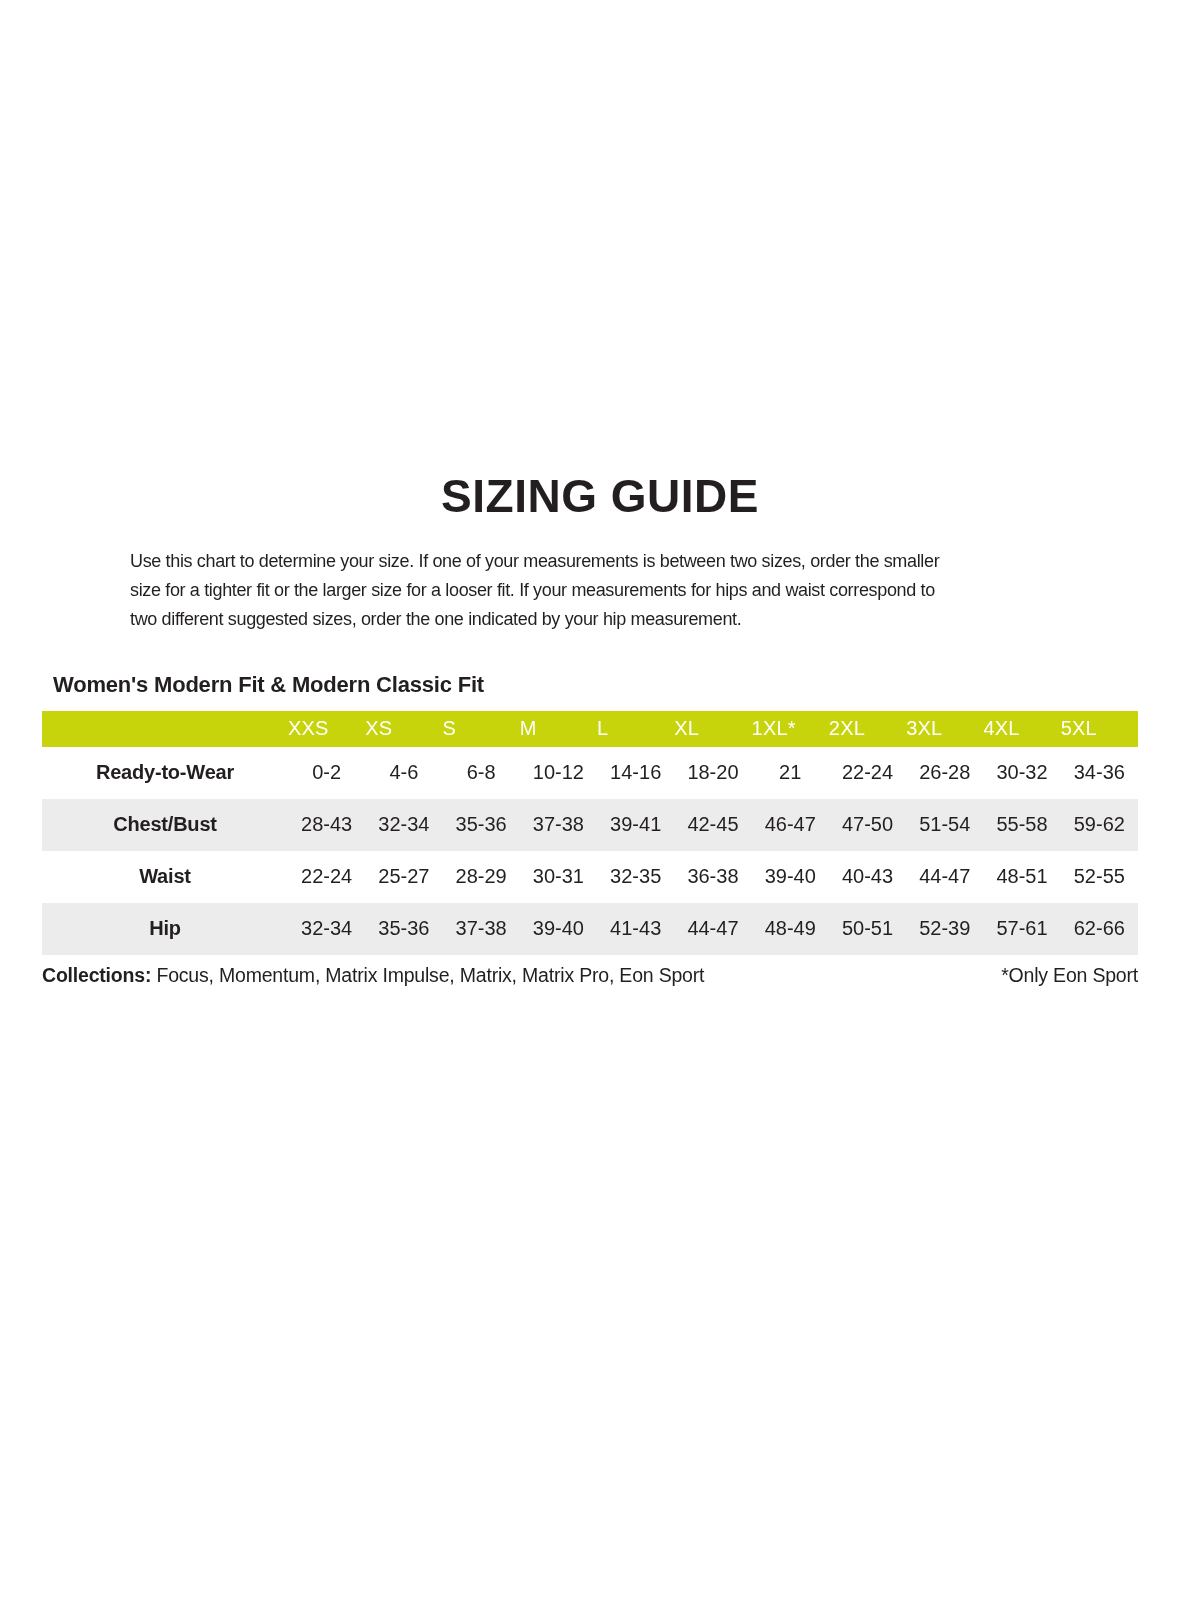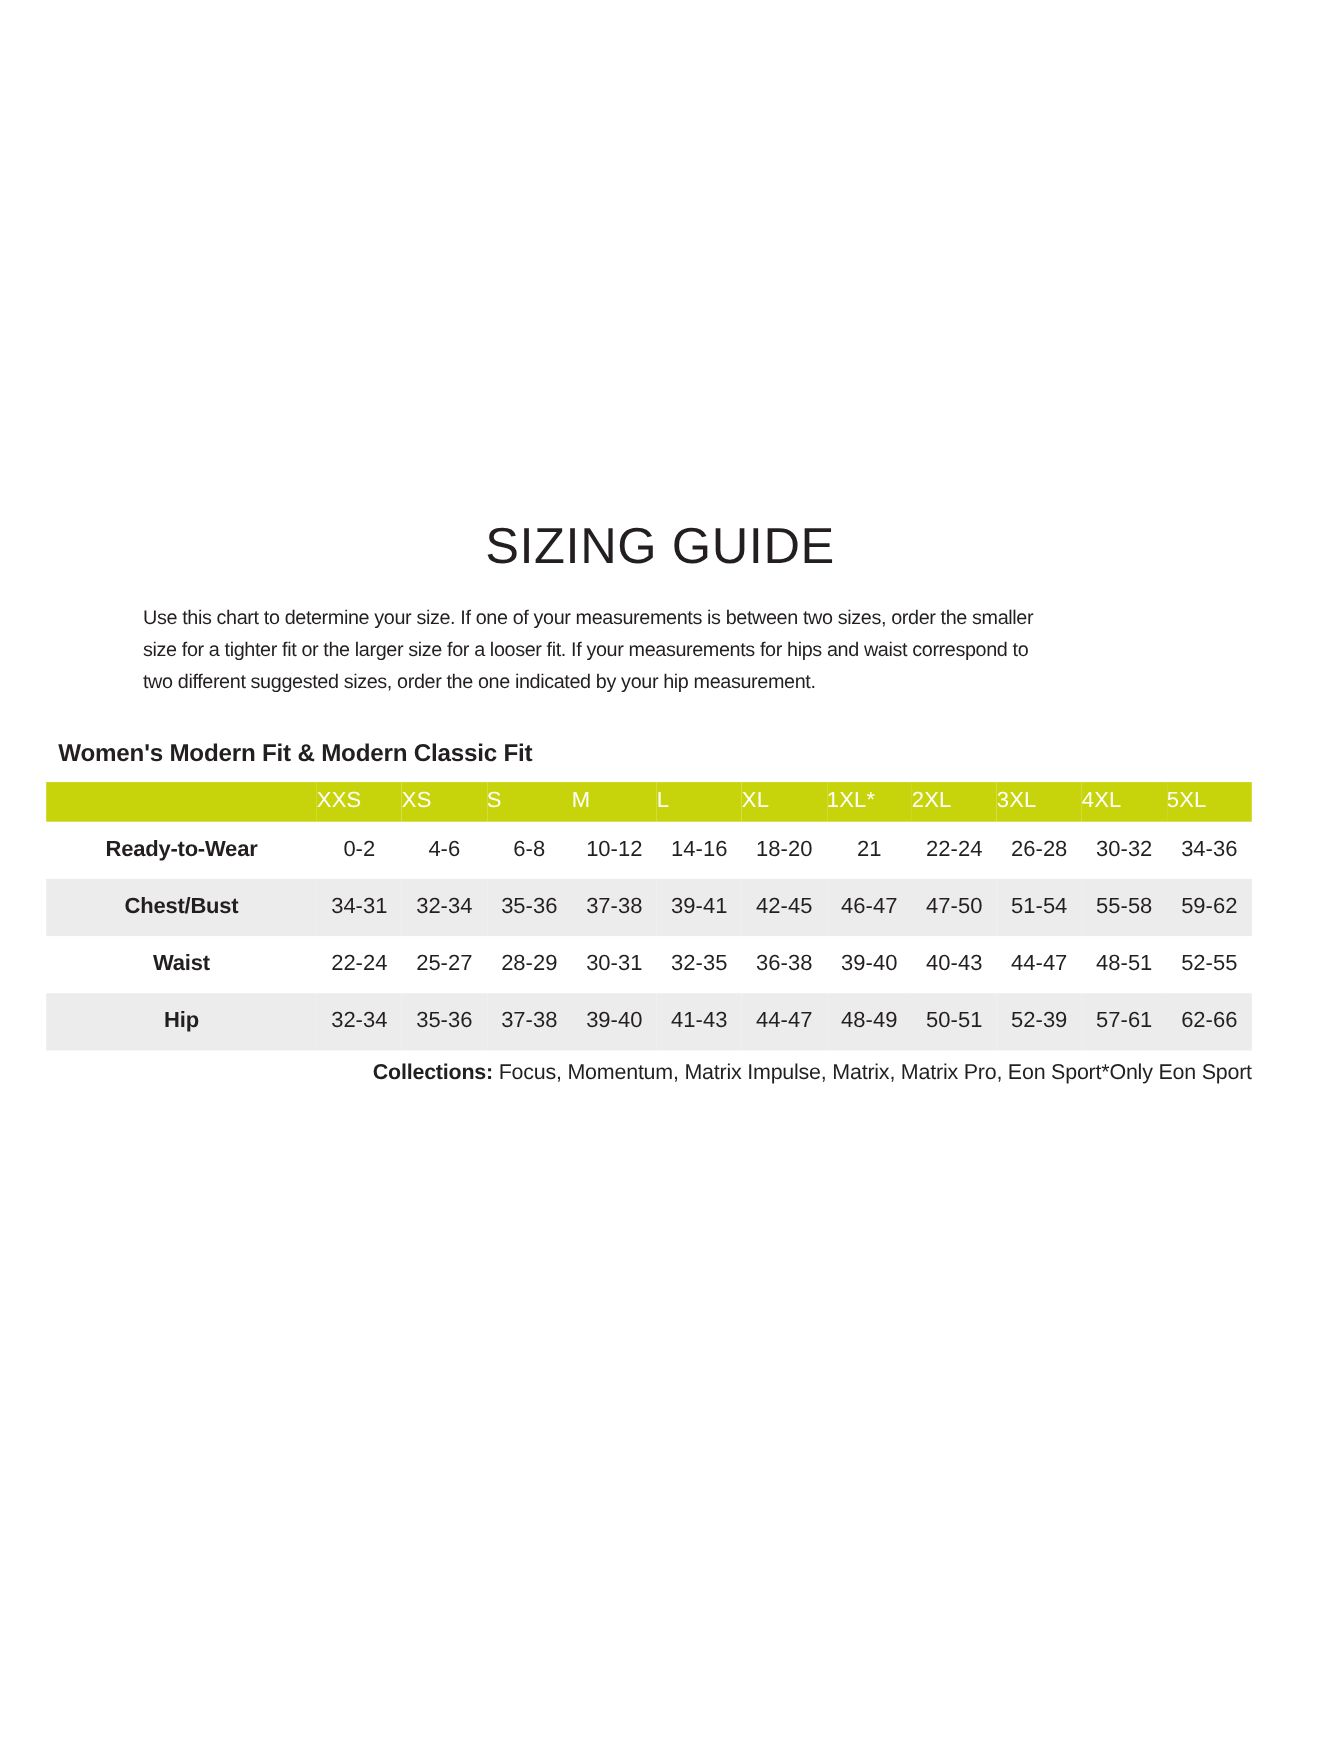--- a/index.html
+++ b/index.html
@@ -23,21 +23,21 @@
   .page {
     position: relative;
     width: 1200px;
     height: 1600px;
     padding-top: 470px;
   }
   .title {
     margin: 0;
     text-align: center;
     font-size: 46px;
-    font-weight: 400;
+    font-weight: 700;
     letter-spacing: 0.5px;
     line-height: 1.15;
     color: var(--ink);
   }
   .intro {
     margin-top: 24px;
     margin-left: 130px;
     width: 960px;
     font-size: 18px;
     line-height: 29px;
@@ -76,21 +76,21 @@
     padding: 0;
     font-weight: 400;
   }
   table.size-table tbody th.row-label {
     font-weight: 700;
     letter-spacing: -0.2px;
   }
   table.size-table tbody tr.striped { background: var(--row-alt); }
   .footer-row {
     display: flex;
-    justify-content: flex-end;
+    justify-content: space-between;
     align-items: baseline;
     margin: 9px 62px 0 42px;
     width: 1096px;
     font-size: 19.5px;
     letter-spacing: -0.2px;
   }
   .collections .bold { font-weight: 700; }
 </style>
 </head>
 <body>
@@ -137,21 +137,21 @@
           <td>14-16</td>
           <td>18-20</td>
           <td>21</td>
           <td>22-24</td>
           <td>26-28</td>
           <td>30-32</td>
           <td>34-36</td>
         </tr>
         <tr class="striped">
           <th class="row-label" scope="row">Chest/Bust</th>
-          <td>34-31</td>
+          <td>28-43</td>
           <td>32-34</td>
           <td>35-36</td>
           <td>37-38</td>
           <td>39-41</td>
           <td>42-45</td>
           <td>46-47</td>
           <td>47-50</td>
           <td>51-54</td>
           <td>55-58</td>
           <td>59-62</td>

